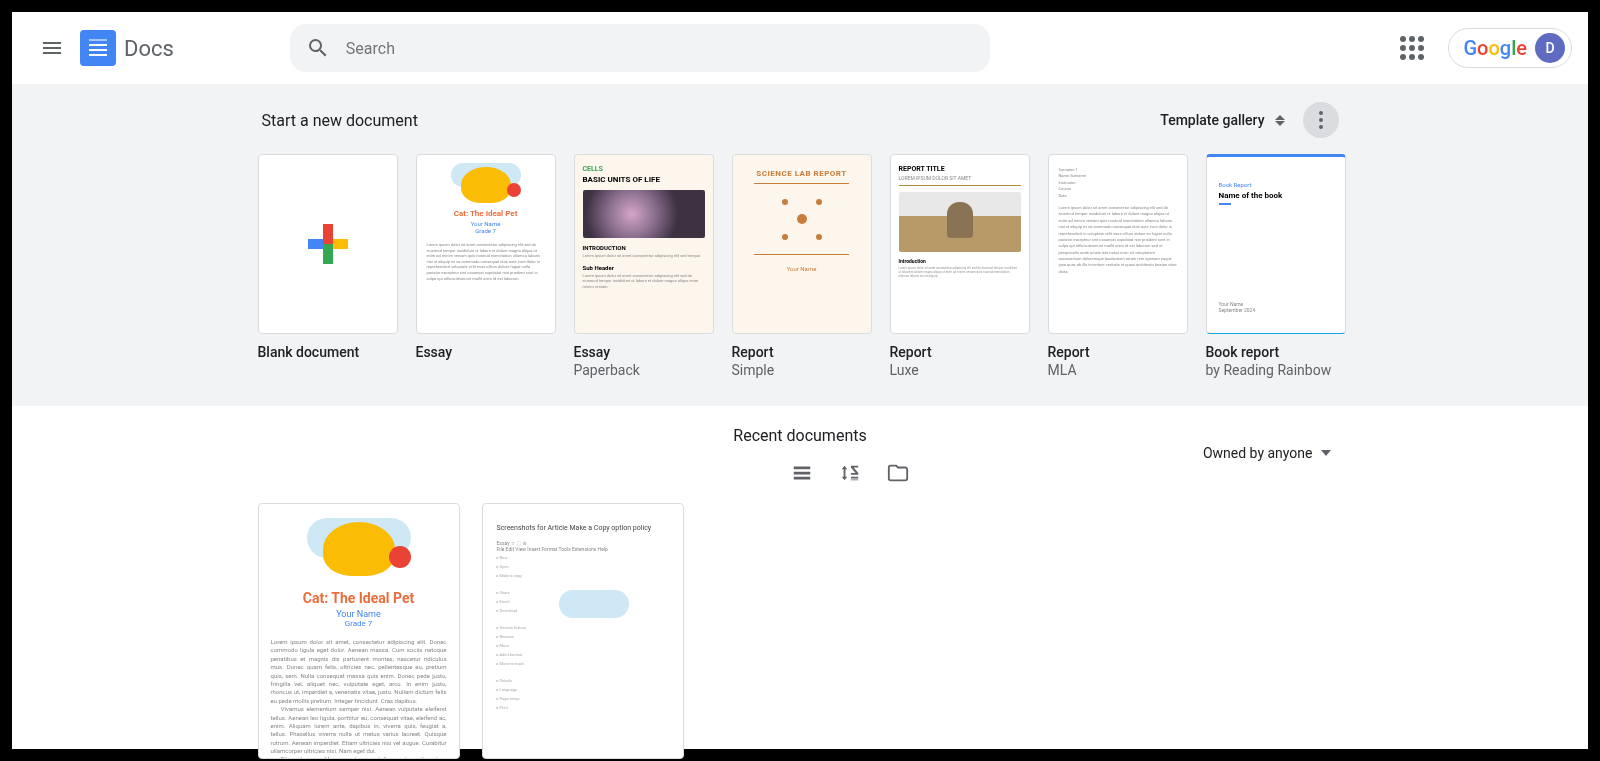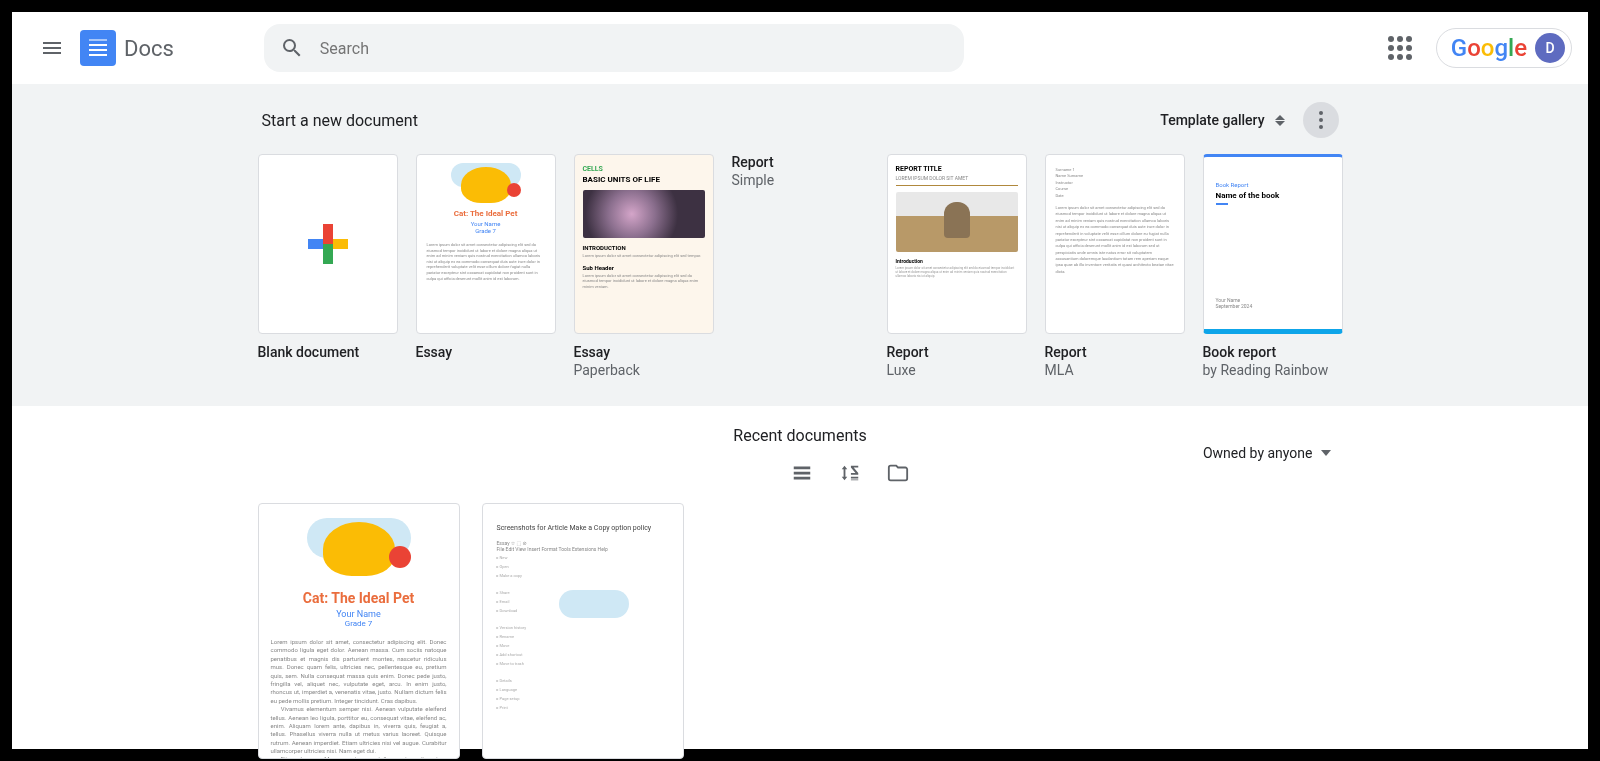--- a/index.html
+++ b/index.html
@@ -6,50 +6,50 @@
 body { background:#000; width:1600px; height:761px; overflow:hidden; }
 .frame { position:absolute; top:12px; left:12px; right:12px; bottom:12px; background:#fff; }
 
 .header { height:72px; display:flex; align-items:center; padding:0 16px; background:#fff; }
 .menu-btn { width:48px; height:48px; display:flex; align-items:center; justify-content:center; border-radius:50%; cursor:pointer; }
 .menu-btn svg { width:24px; height:24px; fill:#5f6368; }
 .logo-area { display:flex; align-items:center; gap:8px; margin-left:4px; }
 .docs-logo { width:36px; height:36px; background:#4285f4; border-radius:4px; position:relative; display:flex; align-items:center; justify-content:center; }
 .docs-logo::after { content:''; width:18px; height:2px; background:#fff; box-shadow:0 5px 0 #fff, 0 10px 0 #fff, 0 -5px 0 #a8c7fa; position:absolute; top:14px; }
 .app-name { font-size:22px; color:#5f6368; font-weight:400; }
-.search-bar { flex:0 0 700px; height:48px; background:#f1f3f4; border-radius:16px; display:flex; align-items:center; padding:0 16px; margin-left:90px; }
+.search-bar { flex:0 0 700px; height:48px; background:#f1f3f4; border-radius:16px; display:flex; align-items:center; padding:0 16px; margin-left:116px; }
 .search-bar svg { width:24px; height:24px; fill:#5f6368; margin-right:16px; }
 .search-bar input { border:none; background:transparent; font-size:16px; color:#5f6368; outline:none; flex:1; }
 .header-right { margin-left:auto; display:flex; align-items:center; gap:16px; }
 .apps-btn { width:40px; height:40px; display:flex; align-items:center; justify-content:center; cursor:pointer; border-radius:50%; }
 .apps-grid { display:grid; grid-template-columns:repeat(3,6px); grid-template-rows:repeat(3,6px); gap:3px; }
 .apps-grid span { width:6px; height:6px; background:#5f6368; border-radius:50%; }
 .account-badge { height:40px; border:1px solid #dadce0; border-radius:20px; display:flex; align-items:center; padding:0 6px 0 14px; gap:8px; cursor:pointer; }
-.google-text { font-size:24px; font-weight:500; }
+.google-text { font-size:20px; font-weight:500; }
 .google-text span:nth-child(1){color:#4285f4}.google-text span:nth-child(2){color:#ea4335}.google-text span:nth-child(3){color:#fbbc05}.google-text span:nth-child(4){color:#4285f4}.google-text span:nth-child(5){color:#34a853}.google-text span:nth-child(6){color:#ea4335}
 .avatar { width:30px; height:30px; background:#5e6bc0; border-radius:50%; color:#fff; display:flex; align-items:center; justify-content:center; font-size:14px; font-weight:500; }
 
 .templates-section { background:#f1f3f4; padding:18px 0 28px; }
 .templates-inner { width:1085px; margin:0 auto; }
 .templates-header { display:flex; align-items:center; justify-content:space-between; margin-bottom:16px; padding:0 4px; }
 .section-title { font-size:16px; color:#202124; font-weight:400; }
 .template-actions { display:flex; align-items:center; gap:18px; }
 .gallery-btn { display:flex; align-items:center; gap:10px; font-size:14px; color:#202124; cursor:pointer; font-weight:500; }
 .unfold-icon { display:flex; flex-direction:column; gap:1px; }
 .unfold-icon::before,.unfold-icon::after { content:''; width:0; height:0; border-left:5px solid transparent; border-right:5px solid transparent; }
 .unfold-icon::before { border-bottom:5px solid #5f6368; }
 .unfold-icon::after { border-top:5px solid #5f6368; }
 .more-btn { width:36px; height:36px; background:#dadce0; border-radius:50%; display:flex; align-items:center; justify-content:center; cursor:pointer; }
 .more-dots { display:flex; flex-direction:column; gap:3px; }
 .more-dots span { width:4px; height:4px; background:#5f6368; border-radius:50%; }
 
 .templates-row { display:flex; gap:18px; }
 .template-card { width:140px; cursor:pointer; }
 .template-thumb { width:140px; height:180px; background:#fff; border:1px solid #dadce0; border-radius:4px; margin-bottom:10px; overflow:hidden; position:relative; }
-.template-thumb.blue-border { border-top:3px solid #4285f4; border-bottom:5px solid #0ea5e9; }
+.template-thumb.blue-border { border-top:3px solid #4285f4; border-bottom:1px solid #0ea5e9; }
 .template-name { font-size:14px; color:#202124; font-weight:500; }
 .template-subtitle { font-size:14px; color:#5f6368; margin-top:2px; }
 
 .plus-icon { position:absolute; top:50%; left:50%; transform:translate(-50%,-50%); width:40px; height:40px; }
 .plus-v { position:absolute; left:50%; transform:translateX(-50%); width:10px; height:40px; background:linear-gradient(#ea4335 50%,#34a853 50%); }
 .plus-h { position:absolute; top:50%; transform:translateY(-50%); width:40px; height:10px; background:linear-gradient(90deg,#4285f4 50%,#fbbc05 50%); }
 
 .thumb-essay { padding:12px 10px; font-size:5px; color:#555; text-align:center; }
 .thumb-essay .cat { width:50px; height:36px; margin:0 auto 6px; background:#fbbc05; border-radius:50% 50% 40% 40%; position:relative; }
 .thumb-essay .cat::after { content:''; position:absolute; right:-10px; top:16px; width:14px; height:14px; background:#ea4335; border-radius:50%; }
@@ -218,20 +218,33 @@
           <div class="hd">INTRODUCTION</div>
           <div class="para">Lorem ipsum dolor sit amet consectetur adipiscing elit sed tempor.</div>
           <div class="hd">Sub Header</div>
           <div class="para">Lorem ipsum dolor sit amet consectetur adipiscing elit sed do eiusmod tempor incididunt ut labore et dolore magna aliqua enim minim veniam.</div>
         </div>
         <div class="template-name">Essay</div>
         <div class="template-subtitle">Paperback</div>
       </div>
 
       <div class="template-card">
+        <div class="template-thumb thumb-simple">
+          <div class="title-t">SCIENCE LAB REPORT</div>
+          <div class="line"></div>
+          <div class="diagram">
+                <span class="c1"></span>
+                <span class="c2"></span>
+                <span class="c3"></span>
+                <span class="c4"></span>
+                <span class="c5"></span>
+              </div>
+          <div class="line"></div>
+          <div class="name-t">Your Name</div>
+        </div>
         <div class="template-name">Report</div>
         <div class="template-subtitle">Simple</div>
       </div>
 
       <div class="template-card">
         <div class="template-thumb thumb-luxe">
           <div class="title-t">REPORT TITLE</div>
           <div class="sub">LOREM IPSUM DOLOR SIT AMET</div>
           <div class="line"></div>
           <div class="img"></div>

